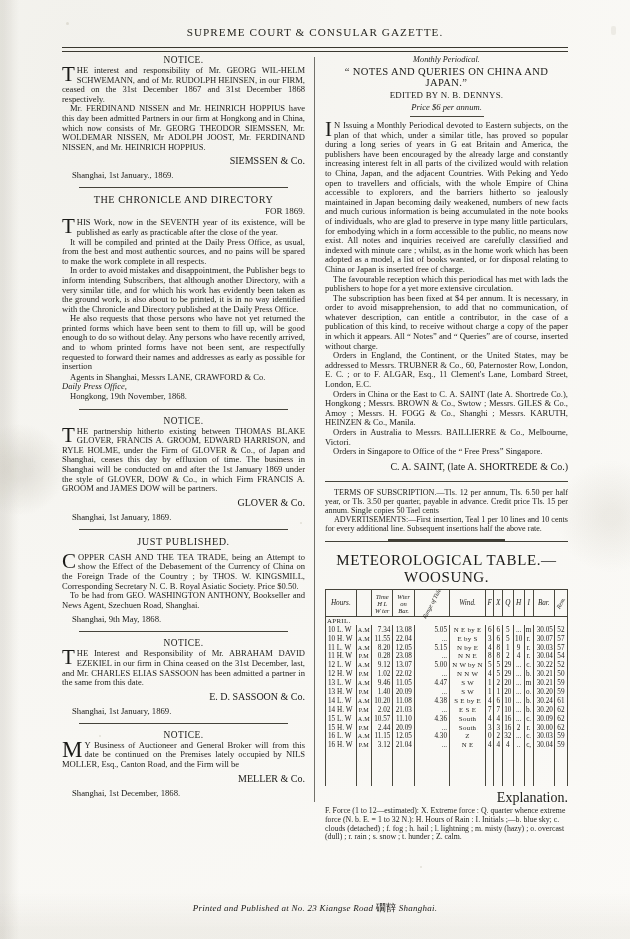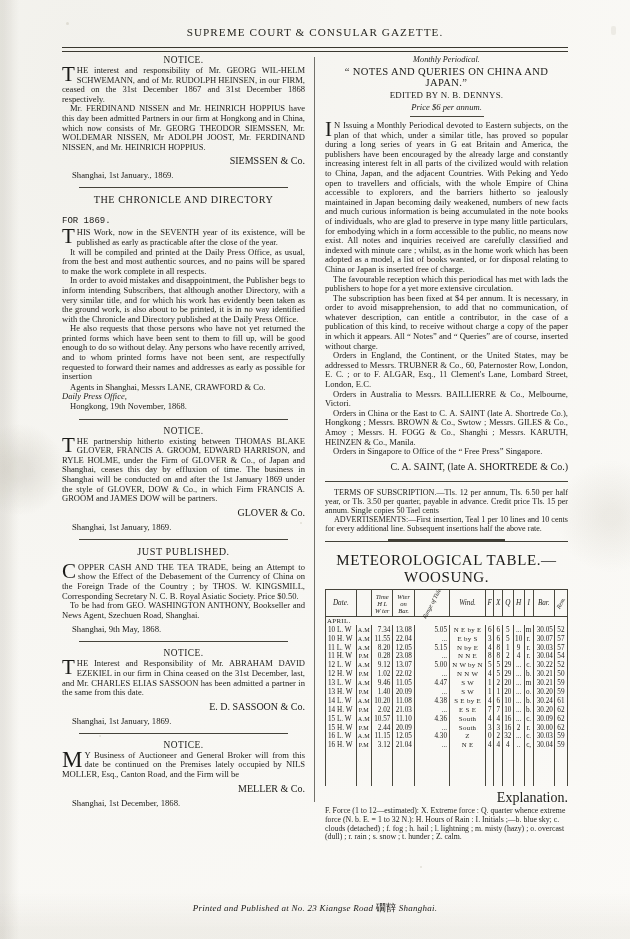--- a/index.html
+++ b/index.html
@@ -61,21 +61,21 @@
   }
   p.body + p.body{margin-top:0;}
   .ind{text-indent:8px;}
   .it{font-style:italic;}
   .bigcap{
     float:left;font-size:21px;line-height:15px;padding:1px 1px 0 0;margin:0 1px 0 0;
     font-family:"Liberation Serif", serif;
   }
   .sig{text-align:right;font-size:10px;margin:3px 0 0 0;}
   .place{font-size:8.7px;margin:4px 0 0 0;text-indent:10px;}
-  .head-sub{text-align:left;font-size:9px;margin:11px 0 0 0;font-family:Liberation Mono, monospace;}
+  .head-sub{text-align:right;font-size:9px;margin:1px 0 0 0;}
   .sec-title{
     text-align:center;font-size:10.2px;letter-spacing:.55px;margin:0;
   }
 
   
   .per-lbl{text-align:center;font-style:italic;font-size:8.3px;margin:0;}
   .nq-title{text-align:center;font-size:10.6px;letter-spacing:.35px;margin:2px 0 0 0;}
   .nq-ed{text-align:center;font-size:8.9px;margin:2px 0 0 0;letter-spacing:.25px;}
   .nq-price{text-align:center;font-style:italic;font-size:8.6px;margin:2px 0 0 0;}
 
@@ -224,42 +224,42 @@
         <div class="per-lbl">Monthly Periodical.</div>
         <div class="nq-title">“ NOTES AND QUERIES ON CHINA AND JAPAN.”</div>
         <div class="nq-ed">EDITED BY N. B. DENNYS.</div>
         <div class="nq-price">Price $6 per annum.</div>
         <div class="hr-short" style="margin-top:4px;margin-bottom:4px;"></div>
 
         <p class="body"><span class="bigcap">I</span><span>N Issuing a Monthly Periodical devoted to Eastern subjects, on the plan of that which, under a similar title, has proved so popular during a long series of years in G eat Britain and America, the publishers have been encouraged by the already large and constantly increasing interest felt in all parts of the civilized would with relation to China, Japan, and the adjacent Countries. With Peking and Yedo open to travellers and officials, with the whole Empire of China accessible to explorers, and the barriers hitherto so jealously maintained in Japan becoming daily weakened, numbers of new facts and much curious information is being accumulated in the note books of individuals, who are glad to preserve in type many little particulars, for embodying which in a form accessible to the public, no means now exist. All notes and inquiries received are carefully classified and indexed with minute care ; whilst, as in the home work which has been adopted as a model, a list of books wanted, or for disposal relating to China or Japan is inserted free of charge.</span></p>
         <p class="body ind">The favourable reception which this periodical has met with lads the publishers to hope for a yet more extensive circulation.</p>
         <p class="body ind">The subscription has been fixed at $4 per annum. It is necessary, in order to avoid misapprehension, to add that no communication, of whatever description, can entitle a contributor, in the case of a publication of this kind, to receive without charge a copy of the paper in which it appears. All “ Notes” and “ Queries” are of course, inserted without charge.</p>
         <p class="body ind">Orders in England, the Continent, or the United States, may be addressed to Messrs. TRUBNER &amp; Co., 60, Paternoster Row, London, E. C. ; or to F. ALGAR, Esq., 11 Clement's Lane, Lombard Street, London, E.C.</p>
+        <p class="body ind">Orders in China or the East to C. A. SAINT (late A. Shortrede Co.), Hongkong ; Messrs. BROWN &amp; Co., Swtow ; Messrs. GILES &amp; Co., Amoy ; Messrs. H. FOGG &amp; Co., Shanghi ; Messrs. KARUTH, HEINZEN &amp; Co., Manila.</p>
         <p class="body ind">Orders in Australia to Messrs. BAILLIERRE &amp; Co., Melbourne, Victori.</p>
-        <p class="body ind">Orders in China or the East to C. A. SAINT (late A. Shortrede Co.), Hongkong ; Messrs. BROWN &amp; Co., Swtow ; Messrs. GILES &amp; Co., Amoy ; Messrs. H. FOGG &amp; Co., Shanghi ; Messrs. KARUTH, HEINZEN &amp; Co., Manila.</p>
         <p class="body ind">Orders in Singapore to Office of the “ Free Press” Singapore.</p>
         <p class="sig" style="margin-top:4px;">C. A. SAINT, (late A. SHORTREDE &amp; Co.)</p>
       </div>
 
       <div class="hr-full" style="margin-top:9px;"></div>
 
       <div class="terms">
         <p class="ind">TERMS OF SUBSCRIPTION.—Tls. 12 per annum, Tls. 6.50 per half year, or Tls. 3.50 per quarter, payable in advance. Credit price Tls. 15 per annum. Single copies 50 Tael cents</p>
         <p class="ind">ADVERTISEMENTS:—First insertion, Teal 1 per 10 lines and 10 cents for every additional line. Subsequent insertions half the above rate.</p>
       </div>
 
       <div class="fancy-rule"></div>
 
       <div class="met-title">METEOROLOGICAL TABLE.—WOOSUNG.</div>
 
       <div class="tbl-wrap">
         <table class="met">
           <thead>
             <tr>
-              <th class="plain" style="width:40px;">Date.</th>
+              <th class="plain" style="width:40px;">Hours.</th>
               <th class="plain" style="width:15px;"></th>
               <th class="stack" style="width:25px;">
                 <span>Time</span><br>
                 <span>H L</span><br>
                 <span>W ter</span>
               </th>
               <th class="stack" style="width:26px;">
                 <span>Wter</span><br>
                 <span>on</span><br>
                 <span>Bar.</span>

